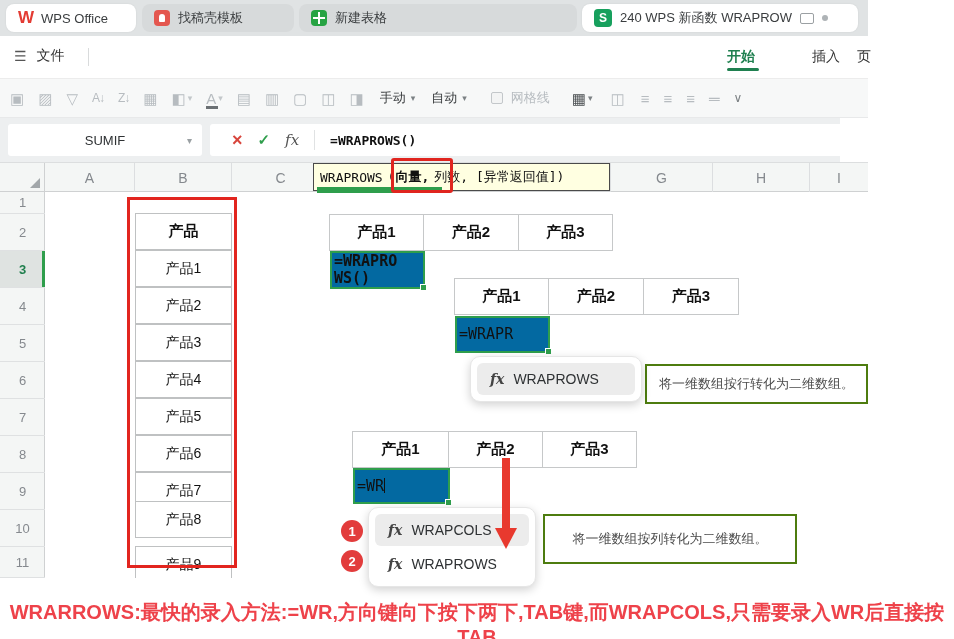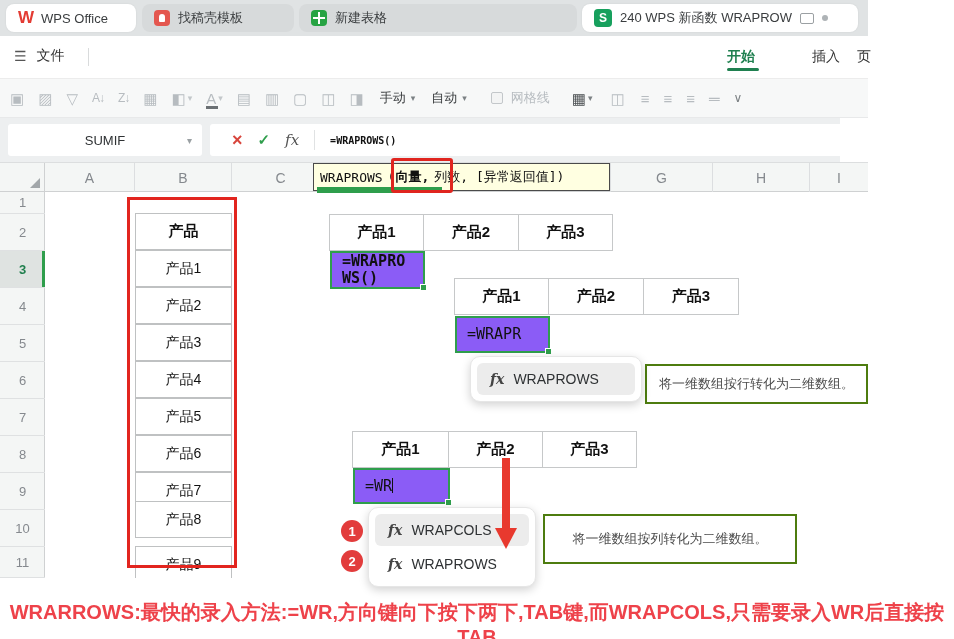--- a/index.html
+++ b/index.html
@@ -54,21 +54,21 @@
   .fbar { left:0; top:118px; width:840px; height:44px; background:#edeff0;text-decoration:underline; }
   .namebox { position:absolute; left:8px; top:6px; width:194px; height:32px; background:#fff; border-radius:3px;
              display:flex; align-items:center; justify-content:center; font-size:13px; color:#2f3234; }
   .namebox .nb-caret { position:absolute; right:10px; color:#9aa0a3; font-size:10px; }
   .fxbox { position:absolute; left:210px; top:6px; width:656px; height:32px; background:#fff; border-radius:3px;
            display:flex; align-items:center; padding-left:22px; gap:15px; }
   .fx-cancel { color:#d8453c; font-size:18px; font-weight:bold; }
   .fx-ok { color:#2f9e4c; font-size:15px; font-weight:bold; }
   .fx-fx { color:#555; font-style:italic; font-family:"DejaVu Serif", serif; font-size:15px; }
   .fx-div { width:1px; height:20px; background:#e0e2e3; }
-  .fx-text { font-family:"DejaVu Sans Mono", monospace; font-weight:bold; font-size:10px; color:#111; }
+  .fx-text { font-family:"DejaVu Sans Mono", monospace; font-weight:bold; font-size:13px; color:#111; }
 
   
   .sheet { left:0; top:162px; width:868px; height:416px; background:#fff; overflow:hidden; }
   .colstrip { position:absolute; left:0; top:0; width:868px; height:30px; background:#f4f6f5;
               border-top:1px solid #dcdedf; border-bottom:1px solid #cfd1d2; }
   .colcell { position:absolute; top:0; height:29px; display:flex; align-items:center; justify-content:center;
              color:#85898e; font-size:14px; border-right:1px solid #dcdee0; }
   .selall { position:absolute; left:0; top:0; width:45px; height:29px; border-right:1px solid #cfd1d2; }
   .selall::after { content:""; position:absolute; right:4px; bottom:4px; border-left:10px solid transparent;
                    border-bottom:10px solid #a2a7aa; }
@@ -83,23 +83,23 @@
            border:1px solid #bfc1c2; margin-top:-1px; display:flex; align-items:center; justify-content:center;
            font-size:14px; color:#111; }
   .pcell.hdr { font-weight:bold; font-size:15px; }
   .redrange { position:absolute; left:127px; top:35px; width:110px; height:371px;
               border:3px solid #e2251f; }
 
   
   .xtable { position:absolute; display:flex; }
   .xcell { height:37px; background:#fff; border:1px solid #c6c8c9; margin-left:-1px;
            display:flex; align-items:center; justify-content:center; font-weight:bold; font-size:15px; color:#111; }
-  .gcell { position:absolute; background:#8b5cf6; border:2px solid #2f9e4c;
+  .gcell { position:absolute; background:#0369a1; border:2px solid #2f9e4c;
            font-family:"DejaVu Sans Mono", monospace; font-size:15px; color:#111;
-           padding:0 10px; line-height:17px; overflow:visible; }
+           padding:0 2px; line-height:17px; overflow:visible; }
   .gcell .handle { position:absolute; right:-4px; bottom:-4px; width:7px; height:7px; background:#2f9e4c; border:1px solid #fff; }
   .cursorbar { display:inline-block; width:1px; height:15px; background:#111; vertical-align:-2px; }
 
   
   .hint { position:absolute; left:313px; top:163px; width:297px; height:28px; background:#ffffe1;
           border:1px solid #4a4a4a; display:flex; align-items:center; padding-left:6px; gap:5px;
           font-family:"DejaVu Sans Mono", monospace; font-size:13px; color:#111; z-index:10; }
   .hint b { font-weight:bold; }
   .greenbar { position:absolute; left:317px; top:187px; width:125px; height:6px; background:#2f9e4c; z-index:11; }
   .redhintbox { position:absolute; left:391px; top:158px; width:62px; height:35px;

